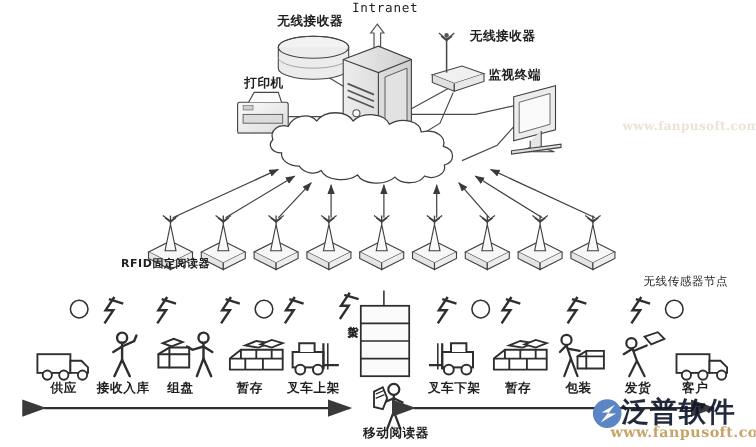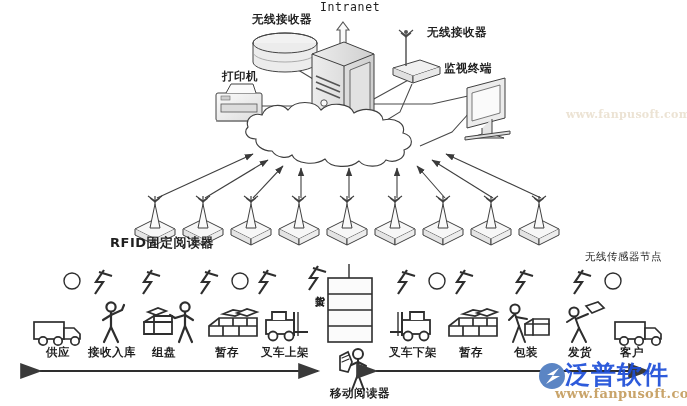--- a/index.html
+++ b/index.html
@@ -18,34 +18,34 @@
     white-space:nowrap;
     line-height:1;
     letter-spacing:.5px;
   }
   .lbl-cn{font-size:11.5px;font-weight:600;}
   .lbl-cn-sm{font-size:10.5px;font-weight:400;}
   .lbl-en{
     font-family:"DejaVu Sans Mono","Liberation Mono",monospace;
     font-size:11.5px;font-weight:500;letter-spacing:.6px;
   }
-  .lbl-mix{font-size:13px;font-weight:600;}
+  .lbl-mix{font-size:10px;font-weight:600;}
   .vert{
     writing-mode:vertical-rl;text-orientation:upright;
     font-size:10px;font-weight:600;letter-spacing:0px;line-height:1.05;
   }
   
   #wm-main{
     position:absolute;left:539px;top:360px;width:148px;height:44px;
     pointer-events:none;
   }
   #wm-main .wm-cn{
     position:absolute;left:26px;top:-2px;
     font-family:"DejaVu Sans","Liberation Sans",sans-serif;
-    font-size:25px;font-weight:700;color:#1d4ed8;opacity:.92;
+    font-size:25px;font-weight:700;color:#0f172a;opacity:.92;
     letter-spacing:1px;
   }
   #wm-main .wm-url{
     position:absolute;left:16px;top:26px;
     font-family:"DejaVu Serif","Liberation Serif",serif;
     font-size:13px;font-weight:700;color:#c9a46a;letter-spacing:.4px;
   }
   #wm-faint{
     position:absolute;left:566px;top:108px;
     font-family:"DejaVu Serif","Liberation Serif",serif;

